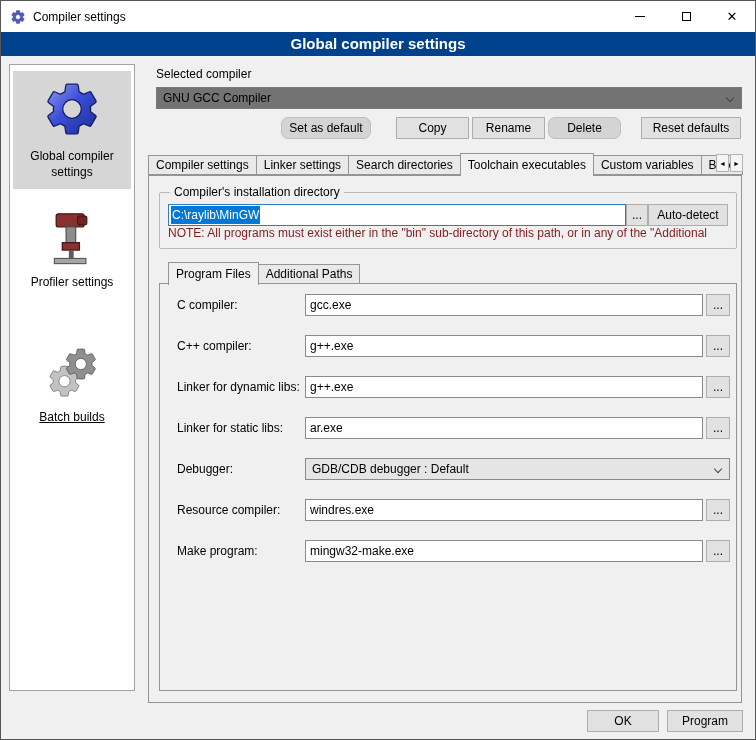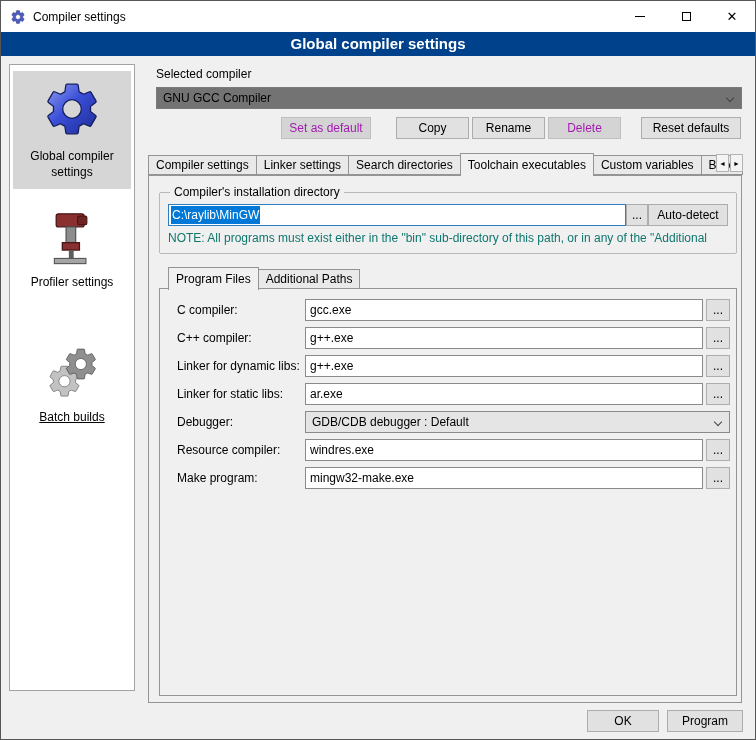--- a/index.html
+++ b/index.html
@@ -41,21 +41,21 @@
   .sel-label { margin: 3px 0 6px 10px; }
 
   .combo { position: relative; height: 22px; border: 1px solid #7a7a7a; background: #737373;
            display: flex; align-items: center; padding: 0 18px 0 6px; cursor: default; }
   .combo-main { margin-left: 10px; width: 586px; }
   .chev { position: absolute; right: 8px; top: 7px; width: 6px; height: 6px;
           border-right: 1.4px solid #444; border-bottom: 1.4px solid #444; transform: rotate(45deg); }
 
   .btn { height: 22px; border: 1px solid #adadad; background: #e1e1e1; font-family: inherit;
          font-size: 12px; display: flex; align-items: center; justify-content: center; cursor: default; padding:0; }
-  .btn.disabled { background: #d4d4d4; border-color: #bfbfbf; color: #a21caf; }
+  .btn.disabled { background: #d4d4d4; border-color: #bfbfbf; color: #000000; border-radius: 7px; }
 
   .btn-row { display: flex; margin: 8px 0 0 135px; }
   .b-setdef { width: 90px; }
   .b-copy   { width: 73px; margin-left: 25px; }
   .b-rename { width: 73px; margin-left: 3px; }
   .b-delete { width: 73px; margin-left: 3px; }
   .b-reset  { width: 100px; margin-left: 20px; }
 
   
   .tabstrip { position: relative; z-index: 2; margin-top: 13px; height: 23px;
@@ -75,29 +75,29 @@
 
   fieldset.groupbox { margin: 9px 4px 0 10px; border: 1px solid #b9b9b9; border-radius: 2px;
                       padding: 3px 8px 8px; }
   fieldset.groupbox legend { padding: 0 4px; margin-left: 2px; font-size: 12px; }
   .dir-row { display: flex; margin-top: 2px; }
   .dir-input { flex: 1; height: 22px; border: 1px solid #2d7dc1; background: #fff;
                display: flex; align-items: center; padding: 0 2px; overflow: hidden; }
   .dir-sel { background: #0078d7; color: #fff; padding: 2px 1px; white-space: nowrap; }
   .b-browse-sm { width: 22px; }
   .b-autodetect { width: 80px; }
-  .note { margin-top: 5px; color: #0f766e; white-space: nowrap; overflow: hidden; }
+  .note { color: #7f1d1d; white-space: nowrap; overflow: hidden; }
 
   
   .subtabstrip { position: relative; z-index: 2; margin: 12px 0 0 10px; height: 23px;
                  display: flex; align-items: flex-end; padding-left: 9px; }
   .subpanel { position: relative; z-index: 1; margin: -1px 4px 0 10px; height: 408px;
               background: #f0f0f0; border: 1px solid #949494; padding-top: 10px; }
 
-  .frow { display: flex; align-items: center; margin: 0 0 6px 17px; }
+  .frow { display: flex; align-items: center; margin: 0 0 19px 17px; }
   .flabel { width: 128px; }
   .tinput { width: 398px; height: 22px; border: 1px solid #8a8a8a; background: #fff;
             padding: 0 4px; font-family: inherit; font-size: 12px; }
   .b-browse { width: 24px; margin-left: 3px; }
   .combo-debug { width: 425px; background: #e5e5e5; border-color: #8a8a8a; }
 
   
   .footer { position: absolute; right: 12px; top: 654px; display: flex; gap: 8px; }
   .b-ok { width: 72px; }
   .b-cancel { width: 76px; }

